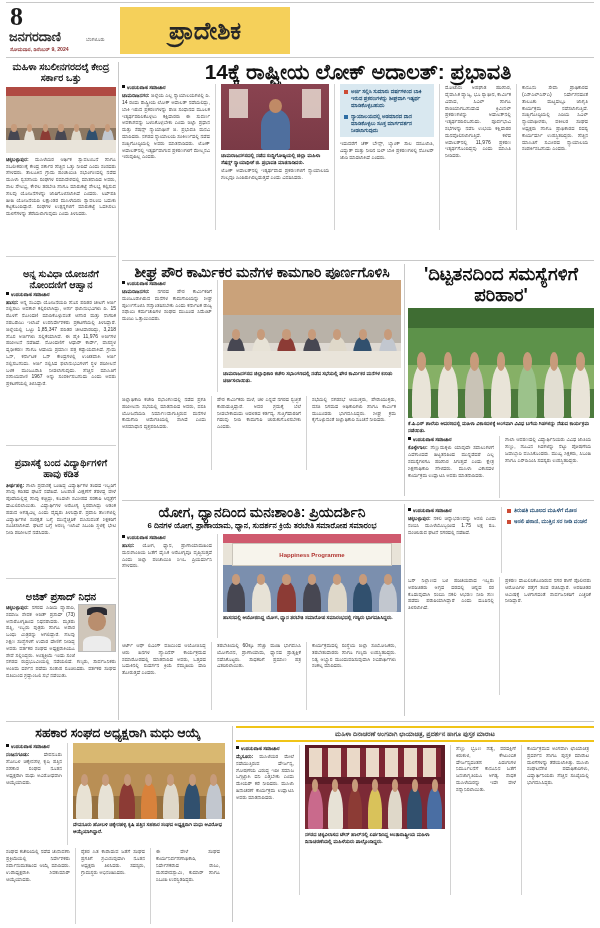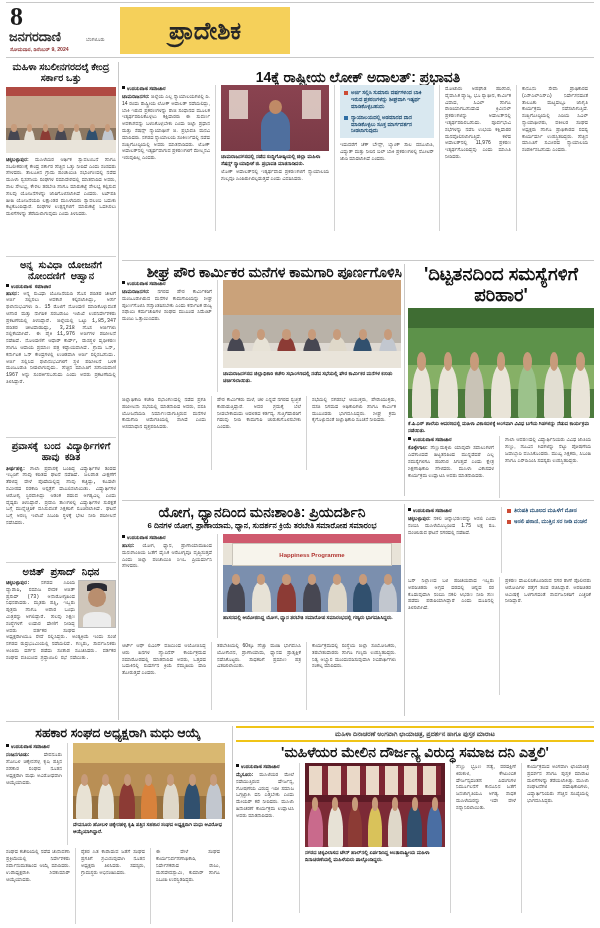--- a/index.html
+++ b/index.html
@@ -21,21 +21,21 @@
   
   .bt{font-size:5px;line-height:1.36;text-align:justify;color:#2e2e2e;overflow:hidden;word-break:break-word;}
   .dl{font-weight:bold;color:#111;}
   .byline{font-size:4.8px;font-weight:bold;color:#101010;margin:1px 0 2px;}
   .byline .sq{display:inline-block;width:3px;height:3px;background:#101010;margin-right:2px;vertical-align:1px;}
   .hl{font-weight:bold;color:#131313;text-align:center;line-height:1.15;}
   .cap{font-size:5.1px;font-weight:bold;line-height:1.28;color:#101010;margin-top:2px;text-align:left;}
   .cols{display:flex;align-items:stretch;}
   .cols>*{overflow:hidden;}
   .cols>*+*{border-left:1px solid #d2d2d2;padding-left:5px;margin-left:5px;}
-  .sec+.sec{border-top:1px solid #cfcfcf;margin-top:4px;padding-top:4px;font-family:Liberation Mono, monospace;}
+  .sec+.sec{border-top:1px solid #cfcfcf;margin-top:4px;padding-top:12px;}
 
   
   .bbox{background:var(--bullet-box-bg,#d9e8f0);padding:4px 4px;}
   .bitem{display:flex;margin-bottom:4px;}
   .bitem .mark{flex:0 0 4px;width:4px;height:4px;margin:2px 3px 0 0;}
   .bitem .mark.red{background:var(--bullet-red,#cc4b35);}
   .bitem .mark.blue{background:var(--bullet-blue,#2e6da4);}
   .bitem .btxt{font-size:5.3px;font-weight:bold;line-height:1.3;color:#16456b;text-align:left;}
   .bitem.plain .btxt{color:#17436a;font-size:5.6px;}
 
@@ -165,21 +165,21 @@
           <div class="head"></div>
           <div class="torso"></div>
         </div>
         <span class="dl">ಚಿಕ್ಕಬಳ್ಳಾಪುರ:</span>
         <span>ನಗರದ ಹಿರಿಯ ವ್ಯಾಪಾರಿ, ಸಮಾಜ ಸೇವಕ ಅಜಿತ್ ಪ್ರಸಾದ್ (73) ಅನಾರೋಗ್ಯದಿಂದ ನಿಧನರಾದರು. ಮೃತರು ಪತ್ನಿ, ಇಬ್ಬರು ಪುತ್ರರು ಹಾಗೂ ಅಪಾರ ಬಂಧು ಮಿತ್ರರನ್ನು ಅಗಲಿದ್ದಾರೆ. ಹಲವು ಶಿಕ್ಷಣ ಸಂಸ್ಥೆಗಳಿಗೆ ಉದಾರ ದೇಣಿಗೆ ನೀಡಿದ್ದ ಅವರು ವರ್ತಕರ ಸಂಘದ ಅಧ್ಯಕ್ಷರಾಗಿಯೂ ಸೇವೆ ಸಲ್ಲಿಸಿದ್ದರು. ಅಂತ್ಯಕ್ರಿಯೆ ಇಂದು ಸಂಜೆ ನಗರದ ರುದ್ರಭೂಮಿಯಲ್ಲಿ ನಡೆಯಲಿದೆ. ಗಣ್ಯರು, ಸಾರ್ವಜನಿಕರು ಅಂತಿಮ ದರ್ಶನ ಪಡೆದು ಸಂತಾಪ ಸೂಚಿಸಿದರು. ವರ್ತಕರ ಸಂಘದ ವತಿಯಿಂದ ಶ್ರದ್ಧಾಂಜಲಿ ಸಭೆ ನಡೆಯಿತು.</span>
       </div>
     </div>
   </div>
 
   <div id="art-adalat">
-    <div class="hl" style="font-size:14px;margin-top:9px;">14ಕ್ಕೆ ರಾಷ್ಟ್ರೀಯ ಲೋಕ್ ಅದಾಲತ್: ಪ್ರಭಾವತಿ</div>
+    <div class="hl" style="font-size:21px;">14ಕ್ಕೆ ರಾಷ್ಟ್ರೀಯ ಲೋಕ್ ಅದಾಲತ್: ಪ್ರಭಾವತಿ</div>
     <div class="cols" style="height:146px;">
       <div style="width:88px;">
         <div class="byline"><span class="sq"></span><span>ಉದಯವಾಣಿ ಸಮಾಚಾರ</span></div>
         <div class="bt" style="height:134px;">
           <span class="dl">ಚಾಮರಾಜನಗರ:</span>
           <span>ಜಿಲ್ಲೆಯ ಎಲ್ಲ ನ್ಯಾಯಾಲಯಗಳಲ್ಲಿ ಡಿ. 14 ರಂದು ರಾಷ್ಟ್ರೀಯ ಲೋಕ್ ಅದಾಲತ್ ನಡೆಯಲಿದ್ದು, ಬಾಕಿ ಇರುವ ಪ್ರಕರಣಗಳನ್ನು ರಾಜಿ ಸಂಧಾನದ ಮೂಲಕ ಇತ್ಯರ್ಥಪಡಿಸಿಕೊಳ್ಳಲು ಕಕ್ಷಿದಾರರು ಈ ಸುವರ್ಣ ಅವಕಾಶವನ್ನು ಬಳಸಿಕೊಳ್ಳಬೇಕು ಎಂದು ಜಿಲ್ಲಾ ಪ್ರಧಾನ ಮತ್ತು ಸೆಷನ್ಸ್ ನ್ಯಾಯಾಧೀಶೆ ಜಿ. ಪ್ರಭಾವತಿ ಮನವಿ ಮಾಡಿದರು. ನಗರದ ನ್ಯಾಯಾಲಯ ಸಂಕೀರ್ಣದಲ್ಲಿ ನಡೆದ ಸುದ್ದಿಗೋಷ್ಠಿಯಲ್ಲಿ ಅವರು ಮಾತನಾಡಿದರು. ಲೋಕ್ ಅದಾಲತ್‌ನಲ್ಲಿ ಇತ್ಯರ್ಥವಾಗುವ ಪ್ರಕರಣಗಳಿಗೆ ಮೇಲ್ಮನವಿ ಇರುವುದಿಲ್ಲ ಎಂದರು.</span>
         </div>
       </div>
       <div style="width:108px;">
         <div class="photo ph-press" style="width:108px;height:66px;">
@@ -206,21 +206,21 @@
       <div style="width:66px;">
         <div class="bt" style="height:146px;">ಮೋಟಾರು ಅಪಘಾತ ಪರಿಹಾರ, ವೈವಾಹಿಕ ವ್ಯಾಜ್ಯ, ಭೂ ಸ್ವಾಧೀನ, ಕಾರ್ಮಿಕ ವಿವಾದ, ಸಿವಿಲ್ ಹಾಗೂ ರಾಜಿಯಾಗಬಹುದಾದ ಕ್ರಿಮಿನಲ್ ಪ್ರಕರಣಗಳನ್ನು ಅದಾಲತ್‌ನಲ್ಲಿ ಇತ್ಯರ್ಥಪಡಿಸಬಹುದು. ಪೂರ್ವಭಾವಿ ಸಭೆಗಳನ್ನು ನಡೆಸಿ ಉಭಯ ಕಕ್ಷಿದಾರರ ಮನವೊಲಿಸಲಾಗುತ್ತಿದೆ. ಕಳೆದ ಅದಾಲತ್‌ನಲ್ಲಿ 11,976 ಪ್ರಕರಣ ಇತ್ಯರ್ಥಗೊಂಡಿದ್ದವು ಎಂದು ಮಾಹಿತಿ ನೀಡಿದರು.</div>
       </div>
       <div style="width:66px;">
         <div class="bt" style="height:146px;">ಕಾನೂನು ಸೇವಾ ಪ್ರಾಧಿಕಾರದ (ಎಸ್‌ಎಲ್‌ಎಸ್‌ಎ) ನಿರ್ದೇಶನದಂತೆ ತಾಲೂಕು ಮಟ್ಟದಲ್ಲೂ ಜಾಗೃತಿ ಕಾರ್ಯಕ್ರಮ ನಡೆಸಲಾಗುತ್ತಿದೆ. ಸುದ್ದಿಗೋಷ್ಠಿಯಲ್ಲಿ ಹಿರಿಯ ಸಿವಿಲ್ ನ್ಯಾಯಾಧೀಶರು, ವಕೀಲರ ಸಂಘದ ಅಧ್ಯಕ್ಷರು ಹಾಗೂ ಪ್ರಾಧಿಕಾರದ ಸದಸ್ಯ ಕಾರ್ಯದರ್ಶಿ ಉಪಸ್ಥಿತರಿದ್ದರು. ಹೆಚ್ಚಿನ ಮಾಹಿತಿಗೆ ಸಮೀಪದ ನ್ಯಾಯಾಲಯ ಸಂಪರ್ಕಿಸಬಹುದು ಎಂದರು.</div>
       </div>
     </div>
   </div>
 
   <div id="art-civic">
-    <div class="hl" style="font-size:14px;text-align:right;">ಶೀಘ್ರ ಪೌರ ಕಾರ್ಮಿಕರ ಮನೆಗಳ ಕಾಮಗಾರಿ ಪೂರ್ಣಗೊಳಿಸಿ</div>
+    <div class="hl" style="font-size:14px;">ಶೀಘ್ರ ಪೌರ ಕಾರ್ಮಿಕರ ಮನೆಗಳ ಕಾಮಗಾರಿ ಪೂರ್ಣಗೊಳಿಸಿ</div>
     <div class="cols" style="height:112px;">
       <div style="width:90px;">
         <div class="byline"><span class="sq"></span><span>ಉದಯವಾಣಿ ಸಮಾಚಾರ</span></div>
         <div class="bt" style="height:100px;">
           <span class="dl">ಚಾಮರಾಜನಗರ:</span>
           <span>ನಗರದ ಪೌರ ಕಾರ್ಮಿಕರಿಗೆ ಮಂಜೂರಾಗಿರುವ ಮನೆಗಳ ಕಾಮಗಾರಿಯನ್ನು ಶೀಘ್ರ ಪೂರ್ಣಗೊಳಿಸಿ ಹಸ್ತಾಂತರಿಸಬೇಕು ಎಂದು ಕರ್ನಾಟಕ ರಾಜ್ಯ ಸಫಾಯಿ ಕರ್ಮಚಾರಿಗಳ ಸಂಘದ ಮುಖಂಡ ಸಿಮೆಂಟ್ ಮಂಜು ಒತ್ತಾಯಿಸಿದರು.</span>
         </div>
       </div>
       <div style="width:178px;">
         <div class="photo ph-meet2" style="width:178px;height:88px;">
@@ -382,21 +382,20 @@
           <div class="bt" style="height:82px;">ರೈತರ ಹಿತ ಕಾಪಾಡುವ ಜತೆಗೆ ಸಂಘದ ಪ್ರಗತಿಗೆ ಶ್ರಮಿಸುವುದಾಗಿ ನೂತನ ಅಧ್ಯಕ್ಷರು ತಿಳಿಸಿದರು. ಸದಸ್ಯರು, ಗ್ರಾಮಸ್ಥರು ಅಭಿನಂದಿಸಿದರು.</div>
         </div>
       <div style="width:64px;">
           <div class="bt" style="height:82px;">ಈ ವೇಳೆ ಸಂಘದ ಕಾರ್ಯನಿರ್ವಹಣಾಧಿಕಾರಿ, ನಿರ್ದೇಶಕರಾದ ರಾಜು, ಮಹದೇವಸ್ವಾಮಿ, ಕುಮಾರ್ ಹಾಗೂ ಸಿಬಂದಿ ಉಪಸ್ಥಿತರಿದ್ದರು.</div>
         </div>
     </div>
   </div>
 
   <div id="art-expo">
     <div class="kicker">ಮಹಿಳಾ ದಿನಾಚರಣೆ ಅಂಗವಾಗಿ ಛಾಯಾಚಿತ್ರ, ಪ್ರದರ್ಶನ ಹಾಗೂ ಪುಸ್ತಕ ಮಾರಾಟ</div>
-    <div class="hl" style="font-size:14px;margin-top:2px;">'ಮಹಿಳೆಯರ ಮೇಲಿನ ದೌರ್ಜನ್ಯ ವಿರುದ್ಧ ಸಮಾಜ ದನಿ ಎತ್ತಲಿ'</div>
     <div class="cols" style="height:150px;margin-top:3px;">
       <div style="width:58px;">
         <div class="byline"><span class="sq"></span><span>ಉದಯವಾಣಿ ಸಮಾಚಾರ</span></div>
         <div class="bt" style="height:138px;">
           <span class="dl">ಮೈಸೂರು:</span>
           <span>ಮಹಿಳೆಯರ ಮೇಲೆ ನಡೆಯುತ್ತಿರುವ ದೌರ್ಜನ್ಯ, ಶೋಷಣೆಯ ವಿರುದ್ಧ ಇಡೀ ಸಮಾಜ ಒಗ್ಗಟ್ಟಾಗಿ ದನಿ ಎತ್ತಬೇಕು ಎಂದು ಮೇಯರ್ ಕರೆ ನೀಡಿದರು. ಮಹಿಳಾ ದಿನಾಚರಣೆ ಕಾರ್ಯಕ್ರಮ ಉದ್ಘಾಟಿಸಿ ಅವರು ಮಾತನಾಡಿದರು.</span>
         </div>
       </div>
       <div style="width:140px;">
         <div class="photo ph-expo" style="width:140px;height:84px;">

